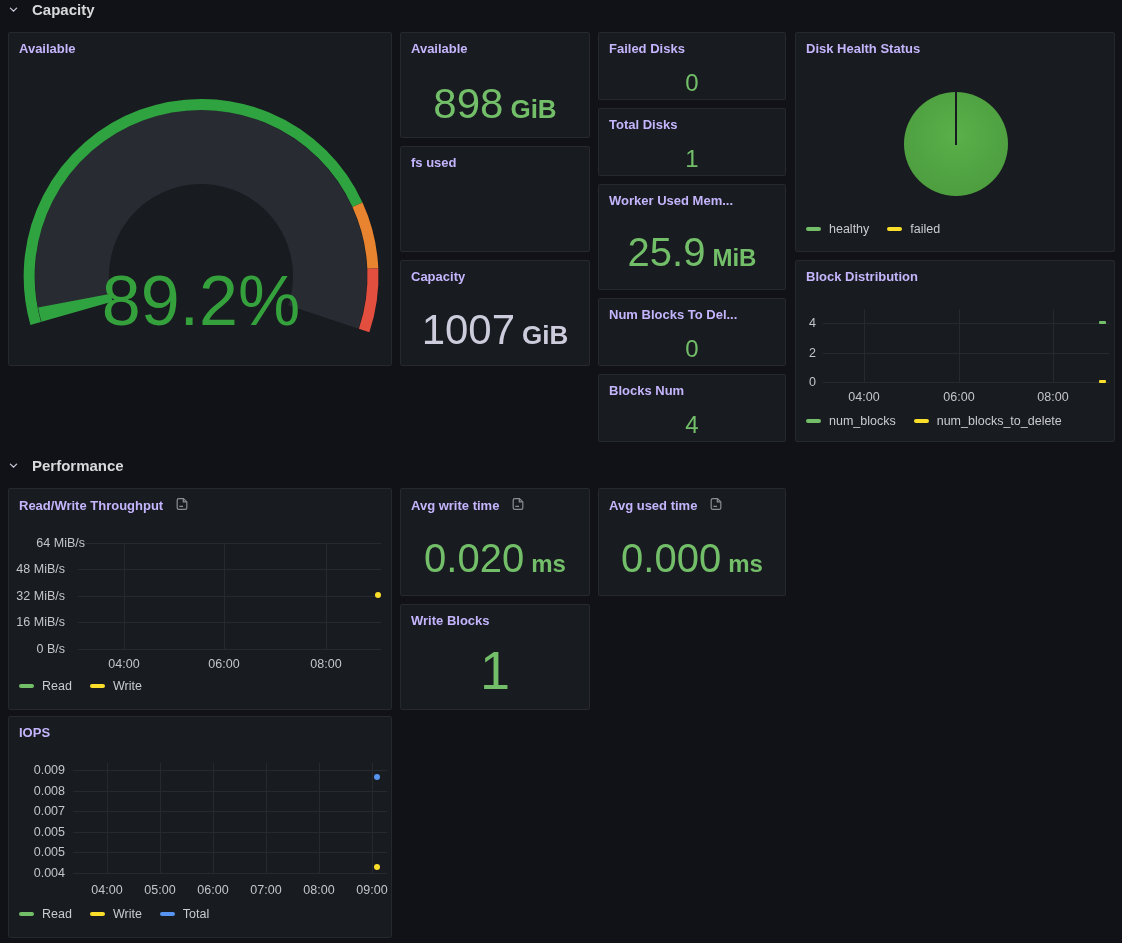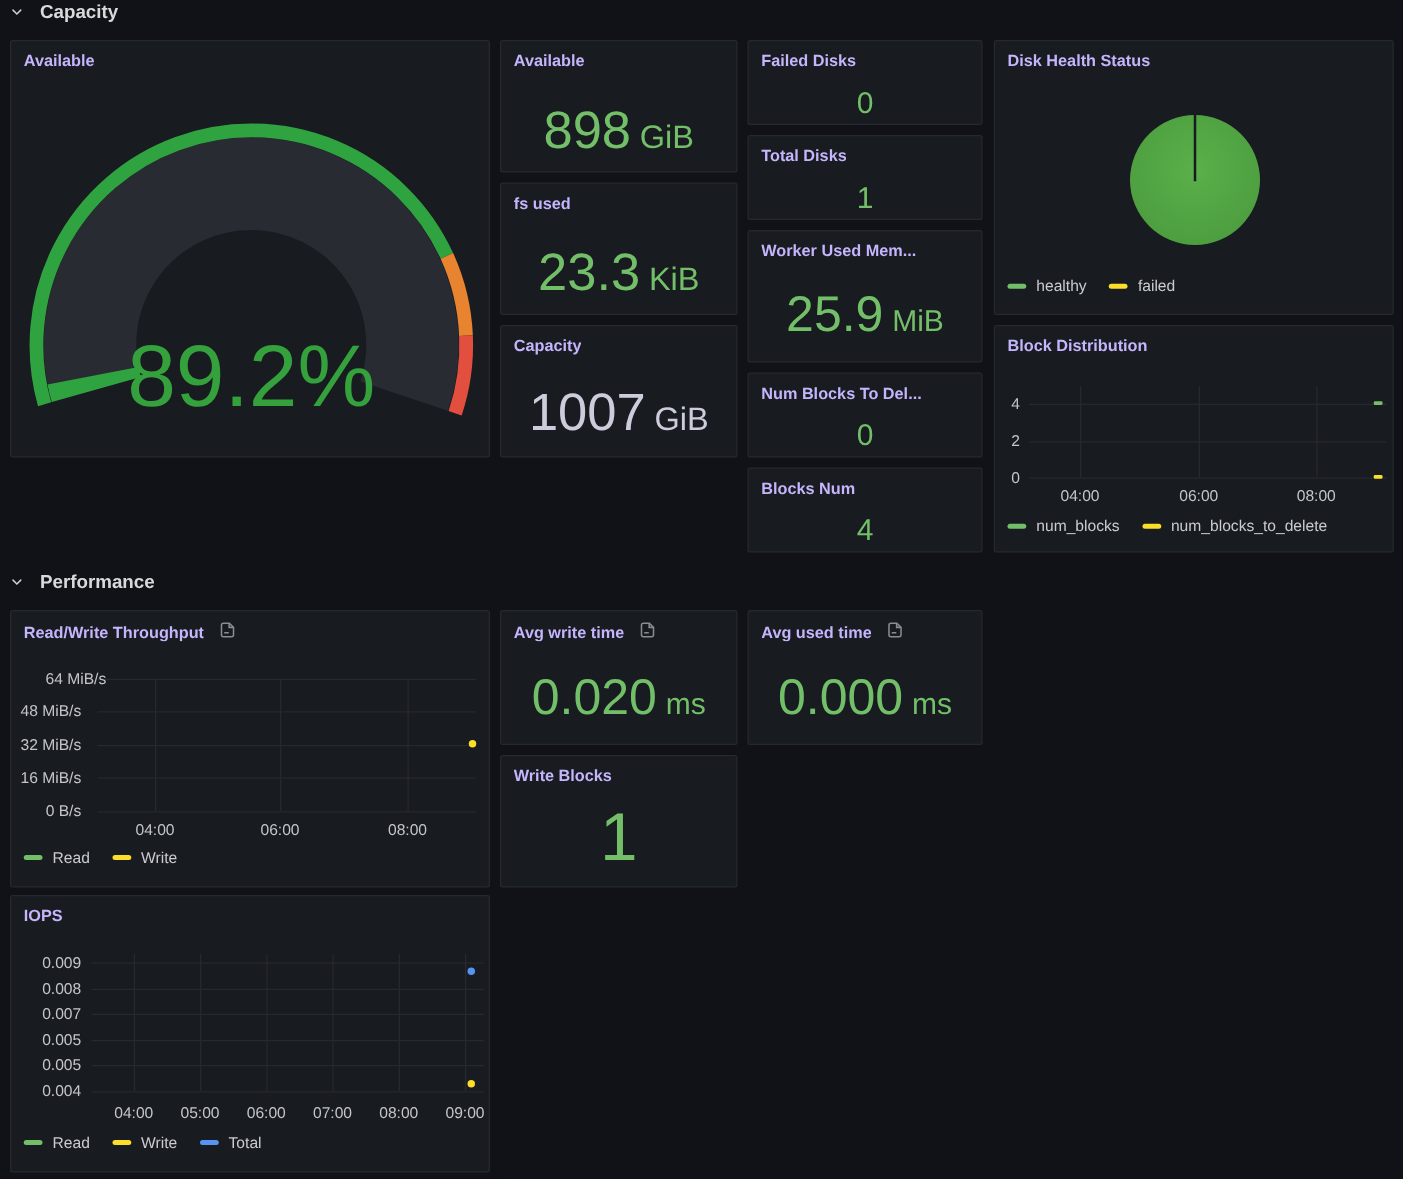--- a/index.html
+++ b/index.html
@@ -15,21 +15,21 @@
   .section-hdr .chev { display:flex; align-items:center; }
   .panel { position:absolute; background:#181b1f; border:1px solid #25282e;
     border-radius:2px; overflow:hidden; }
   .ptitle { position:absolute; left:10px; top:8px; display:flex; align-items:center;
     gap:12px; font-size:13px; font-weight:700; color:#c4b5fd; white-space:nowrap;
     max-width:calc(100% - 16px); }
   .ptitle .ttext { overflow:hidden; text-overflow:ellipsis; }
   .val-row { position:absolute; left:0; right:0; display:flex;
     justify-content:center; align-items:baseline; gap:7px; line-height:1; }
   .num { color:#73bf69; font-weight:400; }
-  .unit { color:#73bf69; font-weight:400; }
+  .unit { color:#73bf69; font-weight:700; }
   .white .num, .white .unit { color:#ccccdc; }
   .f42 .num { font-size:42px; } .f42 .unit { font-size:26px; }
   .f40 .num { font-size:40px; } .f40 .unit { font-size:24px; }
   .f54 .num { font-size:54px; }
   .f24 .num { font-size:24px; }
   .tick { position:absolute; font-size:12.5px; color:#c3c5ca; line-height:14px; }
   .ytick { text-align:right; }
   .xtick { width:44px; text-align:center; }
   .gridh { position:absolute; height:1px; background:#26292f; }
   .gridv { position:absolute; width:1px; background:#26292f; }
@@ -85,24 +85,20 @@
     <div class="val-row f42" style="top:50px;">
       <span class="num">898</span>
       <span class="unit">GiB</span>
     </div>
   </div>
 
   <div class="panel" style="left:400px; top:146px; width:190px; height:106px;">
     <div class="ptitle">
         <span class="ttext">fs used</span>
       </div>
-    <div class="val-row f42" style="top:50px;">
-      <span class="num">23.3</span>
-      <span class="unit">KiB</span>
-    </div>
   </div>
 
   <div class="panel white" style="left:400px; top:260px; width:190px; height:106px;">
     <div class="ptitle">
         <span class="ttext">Capacity</span>
       </div>
     <div class="val-row f42" style="top:48px;">
       <span class="num">1007</span>
       <span class="unit">GiB</span>
     </div>

